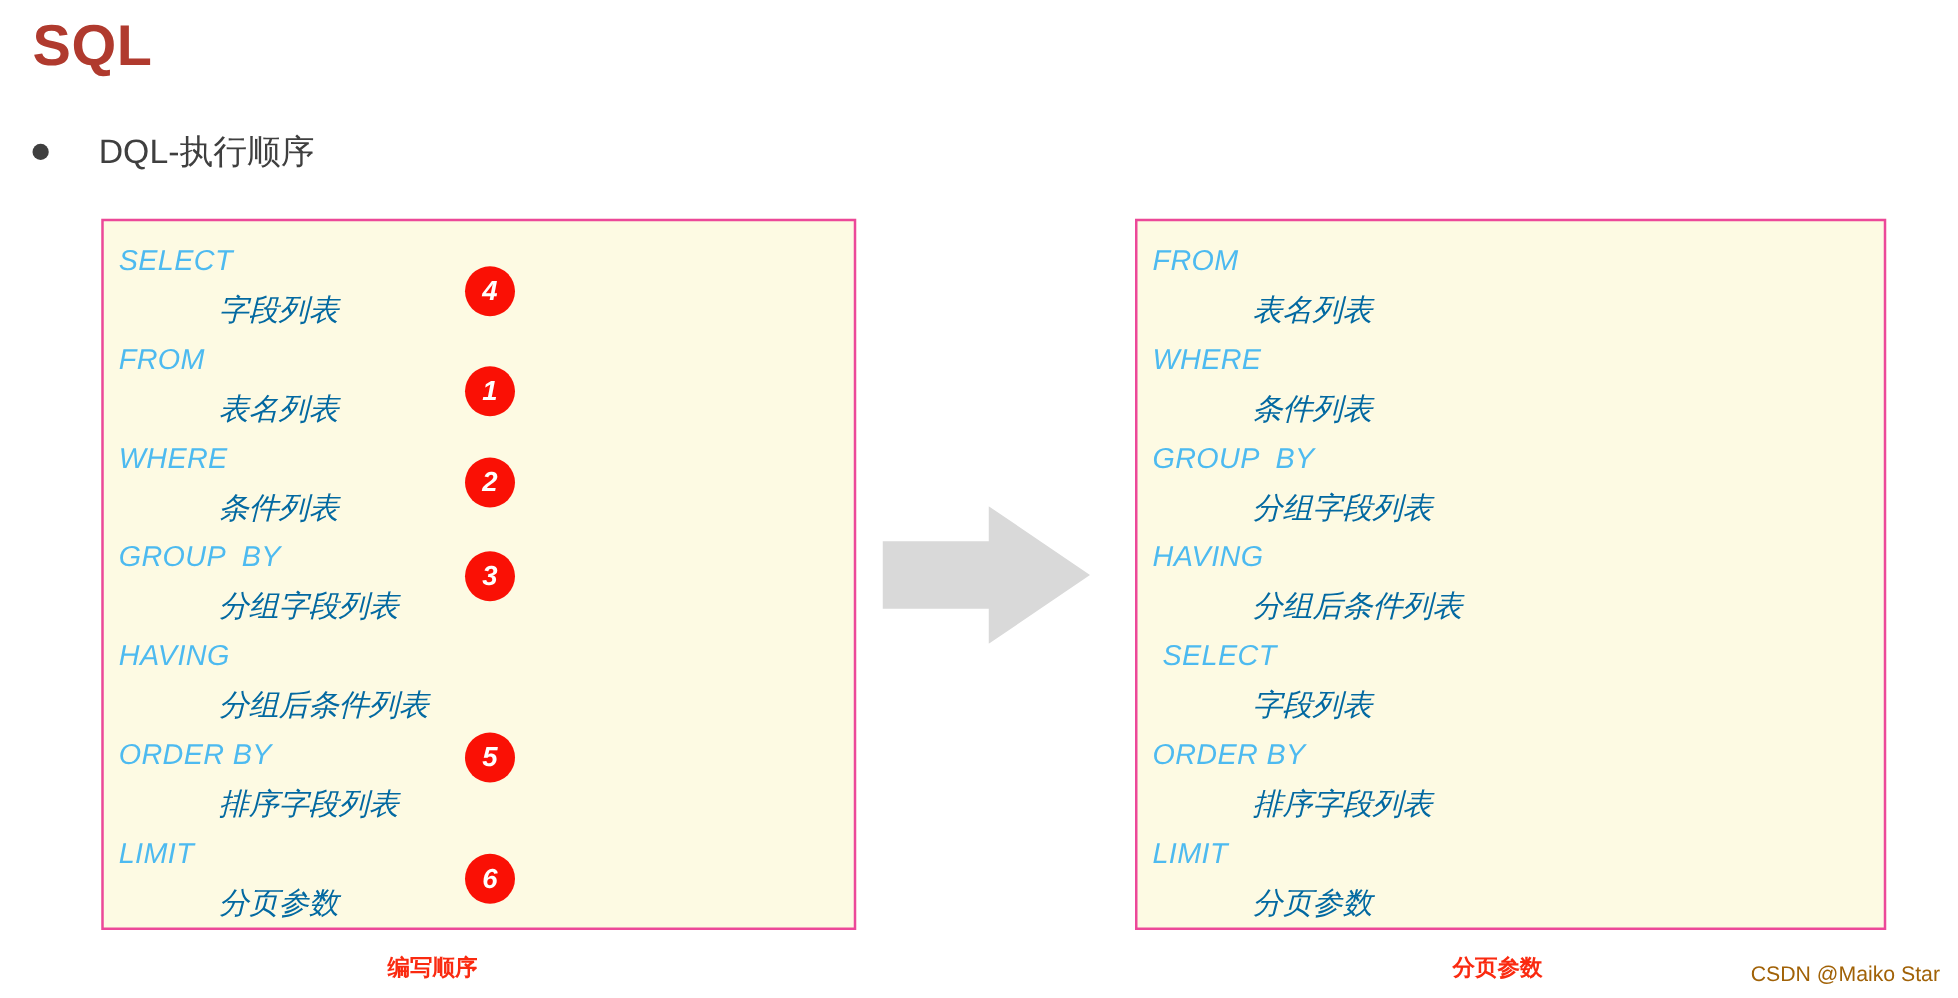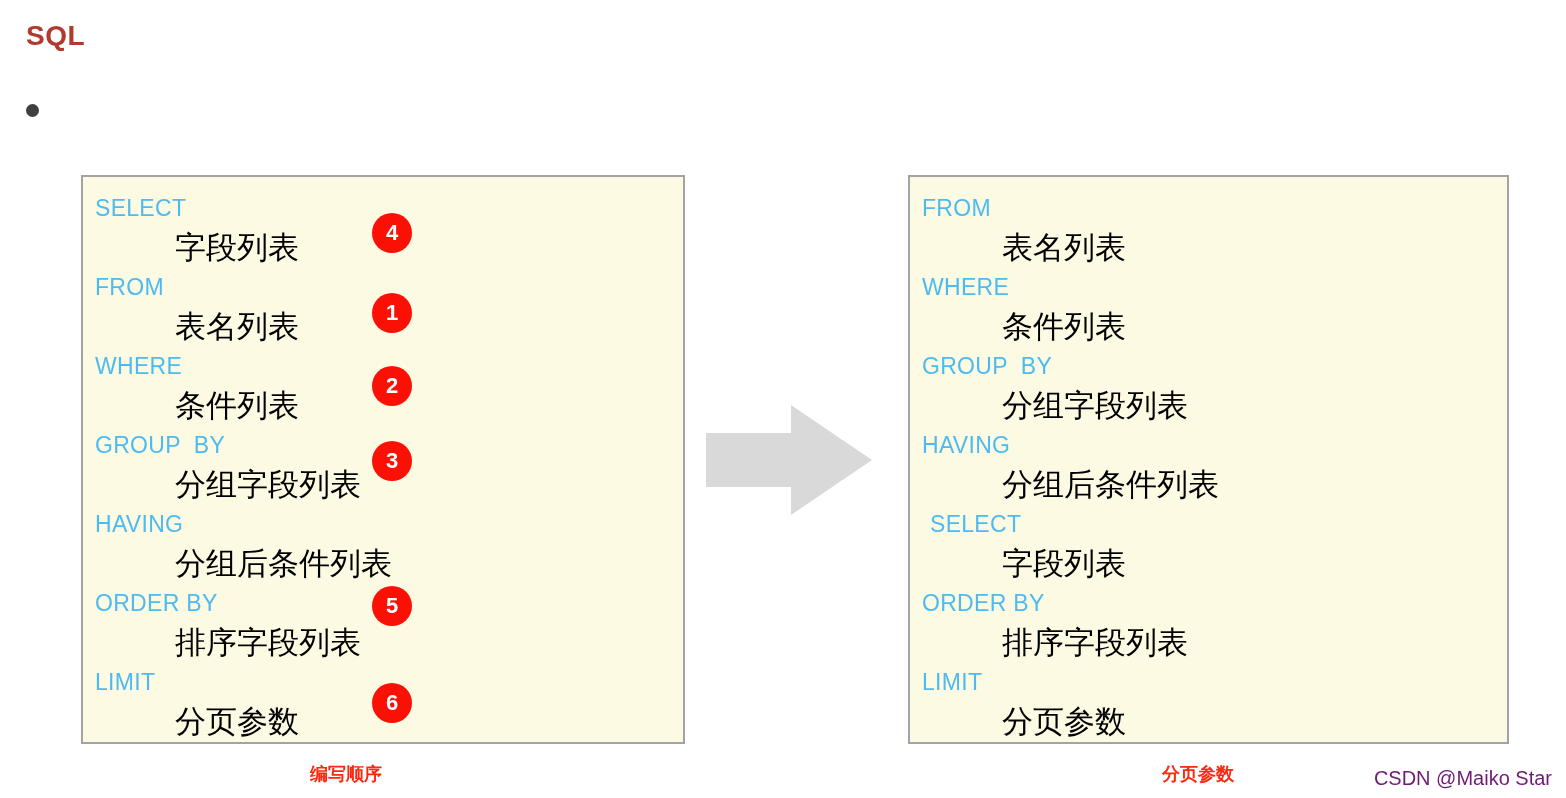--- a/index.html
+++ b/index.html
@@ -13,21 +13,21 @@
     font-family: "Liberation Sans", "DejaVu Sans", sans-serif;
     position: relative;
     overflow: hidden;
   }
 
   
   .page-title {
     position: absolute;
     left: 26px;
     top: 14px;
-    font-size: 28px;
+    font-size: 46px;
     font-weight: bold;
     color: #b03a2e;
     letter-spacing: 0.5px;
     line-height: 44px;
   }
 
   
   .bullet-row {
     position: absolute;
     left: 26px;
@@ -47,22 +47,23 @@
     font-size: 27px;
     color: #3f3f3f;
     line-height: 34px;
     white-space: nowrap;
   }
 
   
   .panel {
     position: absolute;
     background: #fdfae3;
-    border: 2px solid #a3a3a3;
+    border: 2px solid #ec4899;
     box-sizing: border-box;
+    font-style: italic;
   }
   .panel-left {
     left: 81px;
     top: 175px;
     width: 604px;
     height: 569px;
   }
   .panel-right {
     left: 908px;
     top: 175px;
@@ -84,22 +85,22 @@
   }
   .kw {
     color: #4dbaf0;
     font-size: 23px;
     letter-spacing: 0.3px;
   }
   .kw.indent-sel {
     padding-left: 8px;
   }
   .val {
-    color: #000000;
-    font-size: 31px;
+    color: #0369a1;
+    font-size: 24px;
     padding-left: 80px;
   }
 
   
   .badge {
     position: absolute;
     width: 40px;
     height: 40px;
     border-radius: 50%;
     background: #fa1005;
@@ -131,32 +132,33 @@
     white-space: nowrap;
   }
   .caption-left  { left: 310px;  top: 762px; }
   .caption-right { left: 1162px; top: 762px; }
 
   
   .watermark {
     position: absolute;
     right: 14px;
     bottom: 8px;
-    font-size: 20px;
-    color: #701a75;
+    font-size: 17px;
+    color: #a16207;
     white-space: nowrap;
   }
 </style>
 </head>
 <body>
 
 <div class="page-title">SQL</div>
 
 <div class="bullet-row">
   <span class="bullet-dot"></span>
+  <span class="bullet-label">DQL-执行顺序</span>
 </div>
 
 <div class="panel panel-left">
   <div class="code-block">
 
     <div class="code-line">
       <span class="kw">SELECT</span>
     </div>
     <div class="code-line">
       <span class="val">字段列表</span>

